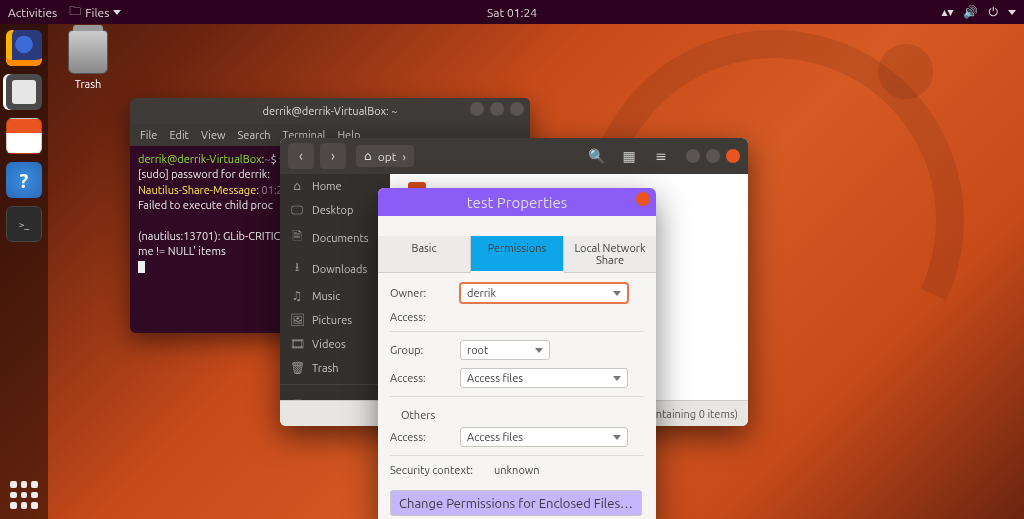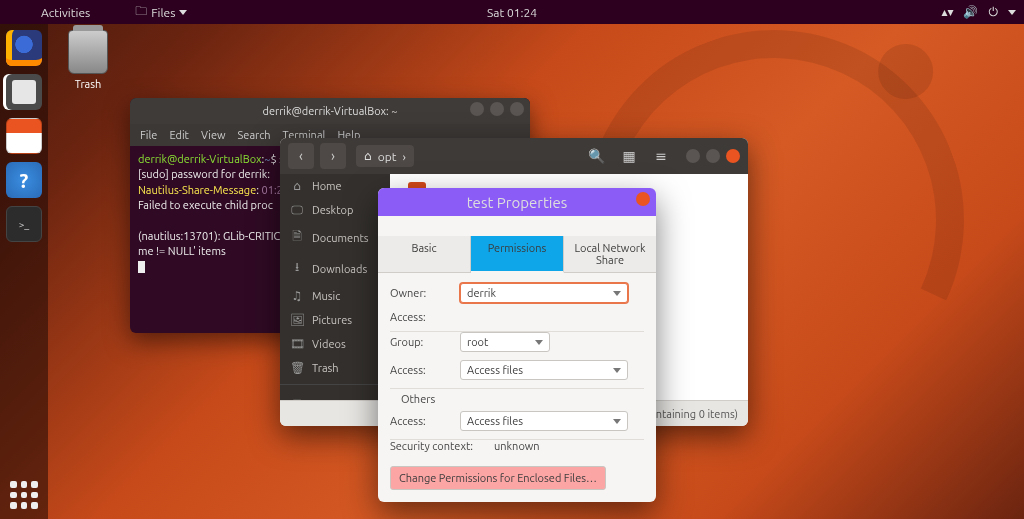--- a/index.html
+++ b/index.html
@@ -5,21 +5,21 @@
 * { box-sizing: border-box; margin: 0; padding: 0; font-family: Ubuntu, "DejaVu Sans", sans-serif; }
 body { width: 1024px; height: 519px; overflow: hidden; position: relative; background: linear-gradient(135deg, #4a1a0d 0%, #6b2410 15%, #c74a1a 40%, #d55a24 60%, #c74a1a 80%, #6b2410 100%); }
 .desktop-swirl { position: absolute; right: 60px; top: 30px; width: 380px; height: 380px; border: 28px solid rgba(50,20,12,0.12); border-radius: 50%; border-left-color: transparent; border-bottom-color: transparent; transform: rotate(-20deg); pointer-events: none; }
 .desktop-swirl::after { content: ""; position: absolute; right: -40px; top: 40px; width: 55px; height: 55px; background: rgba(50,20,12,0.12); border-radius: 50%; }
 
 
 .topbar { position: absolute; top: 0; left: 0; right: 0; height: 24px; background: #2c001e; color: #ddd; display: flex; align-items: center; font-size: 12px; padding: 0 8px; z-index: 1000; }
 .topbar .left { display: flex; gap: 12px; align-items: center; }
 .topbar .center { position: absolute; left: 50%; transform: translateX(-50%); }
 .topbar .right { position: absolute; right: 8px; display: flex; gap: 10px; align-items: center; }
-.topbar .menu-item { display: flex; align-items: center; gap: 4px; cursor: pointer; margin-left: 33px; }
+.topbar .menu-item { display: flex; align-items: center; gap: 4px; cursor: pointer; }
 .tri-down { width: 0; height: 0; border-left: 4px solid transparent; border-right: 4px solid transparent; border-top: 5px solid #ddd; }
 
 
 .launcher { position: absolute; left: 0; top: 24px; bottom: 0; width: 48px; background: rgba(30,10,5,0.55); display: flex; flex-direction: column; align-items: center; padding-top: 6px; gap: 8px; z-index: 900; }
 .launcher .licon { width: 36px; height: 36px; border-radius: 6px; display: flex; align-items: center; justify-content: center; cursor: pointer; }
 .licon-firefox { background: radial-gradient(circle at 50% 40%, #3a6bd6 30%, #2a3a7a 32%); box-shadow: inset 0 -10px 0 -4px #ff8a00, inset 10px 0 0 -4px #ffb300; }
 .licon-files { background: #4a4a4a; position: relative; }
 .licon-files::before { content: ""; position: absolute; inset: 6px; background: #e6e6e6; border-radius: 3px; }
 .licon-files.active { box-shadow: -3px 0 0 #fff; }
 .licon-soft { background: linear-gradient(#e95420 40%, #fff 40%); border: 1px solid rgba(0,0,0,.2); }
@@ -75,23 +75,23 @@
 .ptab:last-child { border-right:none; }
 .ptab.active { background:#0ea5e9; border-bottom:2px solid #f6f5f4; margin-bottom:-1px; }
 .props-body { padding:10px 12px 12px; }
 .prow { display:flex; align-items:center; margin-bottom:8px; gap:8px; }
 .plabel { width:62px; color:#444; }
 .combo { flex:1; max-width:168px; background:#fff; border:1px solid #c9c5c1; border-radius:3px; padding:3px 20px 3px 6px; position:relative; cursor:pointer; font-size:11px; }
 .combo.short { max-width:90px; }
 .combo.focus { box-shadow:0 0 0 1px #e9754a; border-color:#e9754a; }
 .combo::after { content:""; position:absolute; right:6px; top:50%; margin-top:-2px; border-left:4px solid transparent; border-right:4px solid transparent; border-top:5px solid #777; }
 .section-label { font-size:11px; color:#444; margin:4px 11px 6px; }
-.sec-body { border-top:1px solid #e0ddd9; margin-top:4px; }
+.sec-body { border-top:1px solid #e0ddd9; padding-top:8px; margin-top:4px; }
 .plain-val { color:#444; }
-.change-btn { display:inline-block; background:#fca5a5; border:1px solid #c9c5c1; border-radius:3px; padding:5px 8px; cursor:pointer; font-size:11px; margin-top:6px; }
+.change-btn { display:inline-block; background:#c4b5fd; border:1px solid #c9c5c1; border-radius:3px; padding:5px 8px; cursor:pointer; font-size:13px; margin-top:6px; }
 </style>
 </head>
 <body>
 
 <div class="desktop-swirl"></div>
 
 <div class="topbar">
   <div class="left">
     <span class="menu-item">Activities</span>
     <span class="menu-item">

